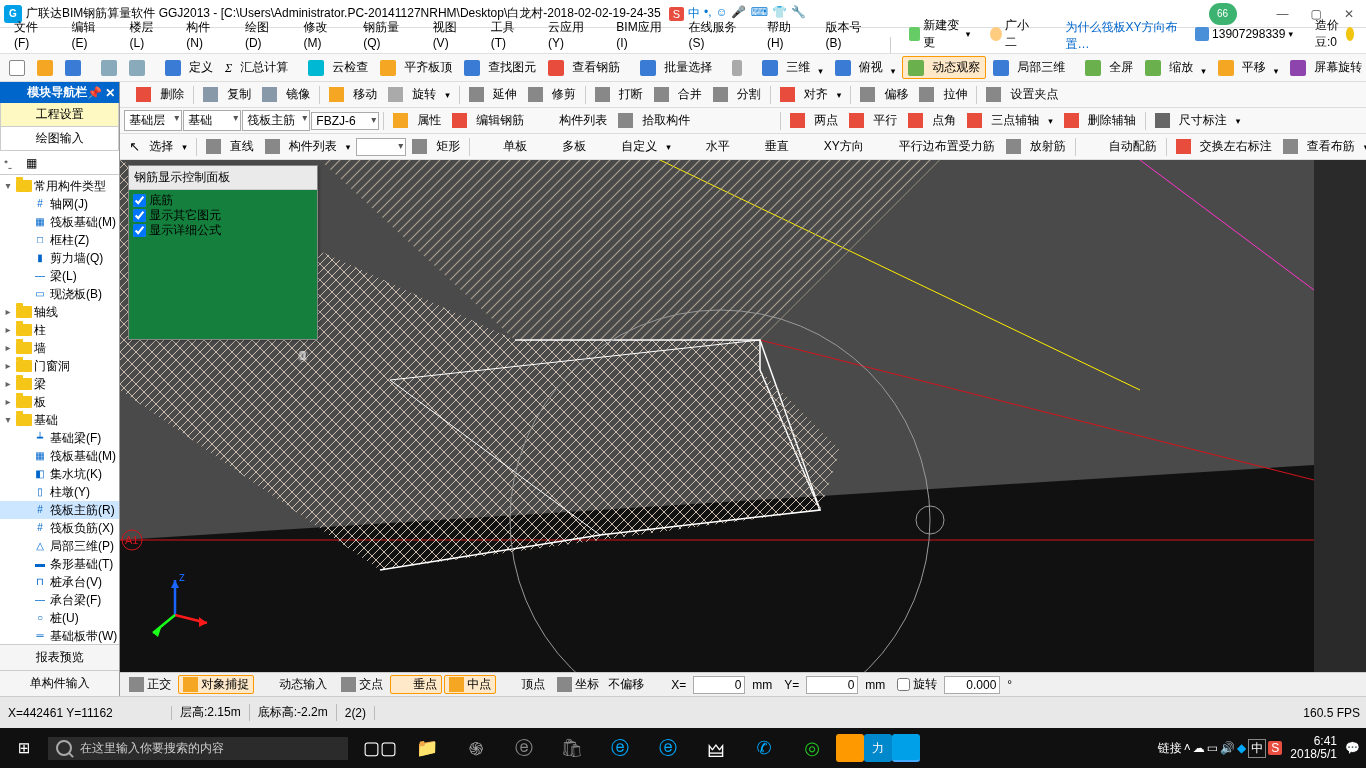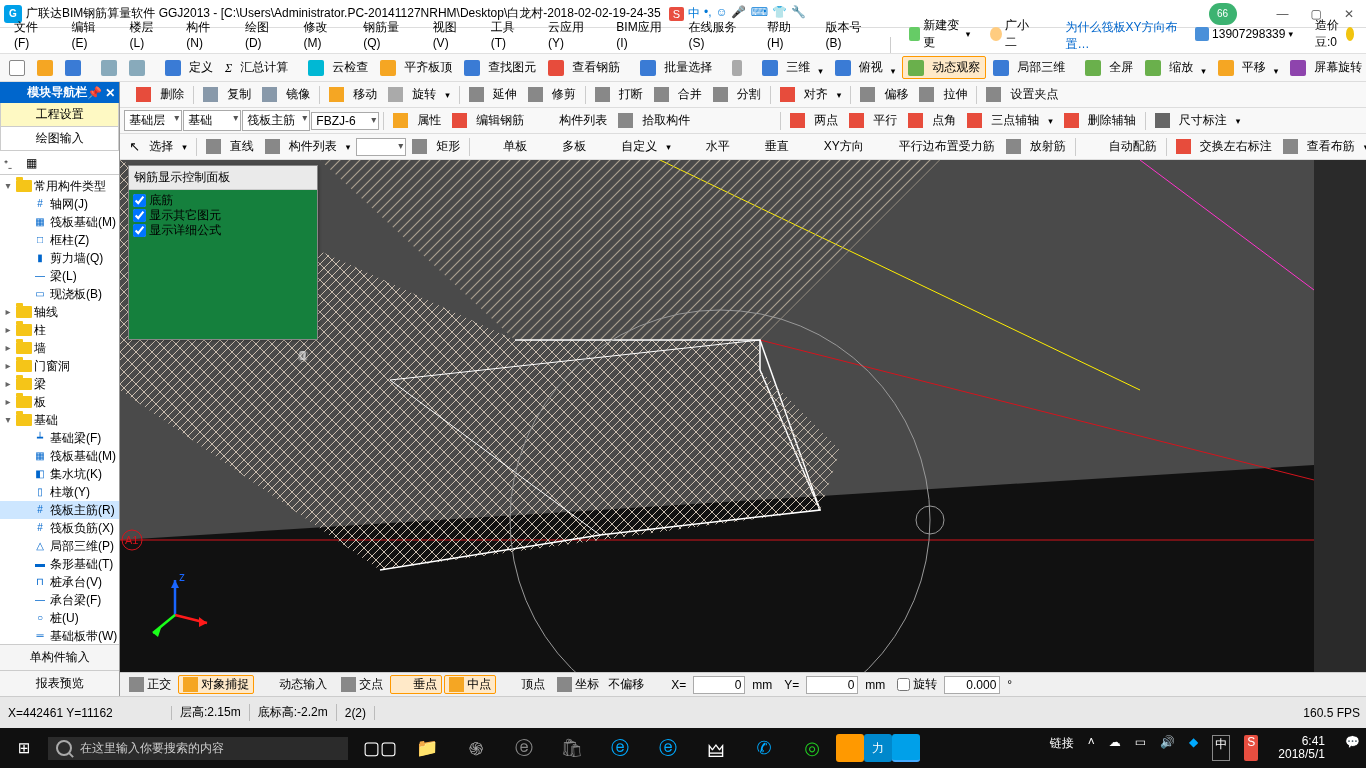--- a/index.html
+++ b/index.html
@@ -62,21 +62,21 @@
 .status-toolbar .ic{width:15px;height:15px;}
 .status-toolbar input[type=text]{ width:52px; border:1px solid #aaa; text-align:right; padding:1px 3px; font-size:12px; }
 .statusbar { height:32px; background:#e8e8e8; border-top:1px solid #ccc; display:flex; align-items:center; font-size:12px; }
 .statusbar .cell { padding:0 8px; border-right:1px solid #bbb; }
 .statusbar .fps { margin-left:auto; padding:0 6px; }
 .taskbar { height:40px; background:#101010; display:flex; align-items:center; color:#fff; }
 .taskbar .start { width:48px; display:flex; justify-content:center; font-size:15px; }
 .taskbar .search { flex:0 0 300px; height:23px; background:#2b2b2b; display:flex; align-items:center; padding:0 8px; gap:8px; color:#aaa; }
 .taskbar .search .sico { width:16px; height:16px; border:2px solid #aaa; border-radius:50%; position:relative; }
 .taskbar .search .sico::after { content:""; position:absolute; width:6px; height:2px; background:#aaa; right:-4px; bottom:-2px; transform:rotate(45deg); }
-.taskbar .tray { margin-left:auto; display:flex; gap:14px; padding:0 6px; font-size:11px; }
+.taskbar .tray { margin-left:auto; display:flex; align-items:center; gap:2px; padding:0 6px; font-size:11px; }
 .taskbar .apps { display:flex; align-items:center; height:100%; margin-left:8px; }
 .taskbar .apps .app { width:48px; height:40px; display:flex; align-items:center; justify-content:center; font-size:18px; }
 .taskbar .clock { text-align:right; line-height:13px; font-size:11px; margin:0 6px; }
 .ic.purple{background:#8e44ad;}
 </style>
 </head>
 <body>
 
 <div class="titlebar">
   <div class="app-icon">G</div>
@@ -362,22 +362,22 @@
         <div class="tree-item lv3">
           <span class="cmp" style="color:#06c;">═</span>
           <span>基础板带(W)</span>
         </div>
         <div class="tree-item lv1">
           <span class="exp">▸</span>
           <span class="fld"></span>
           <span>其它</span>
         </div>
       </div>
+    <div class="bottom-nav-item">报表预览</div>
     <div class="bottom-nav-item">单构件输入</div>
-    <div class="bottom-nav-item">报表预览</div>
   </div>
 
   <div class="work-area">
 
     <div class="wa-toolbar">
       <span style="width:6px"></span>
       <span class="wb">
           <span class="ic red"></span>
           <span>删除</span>
         </span>

